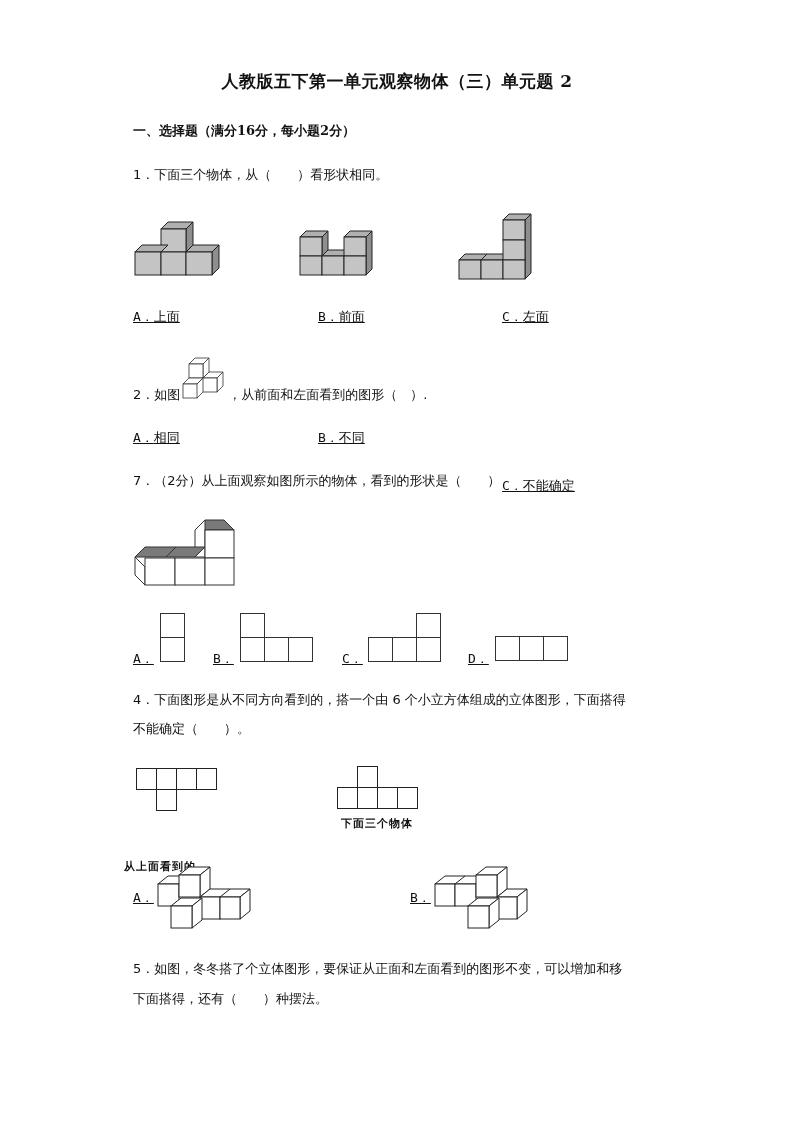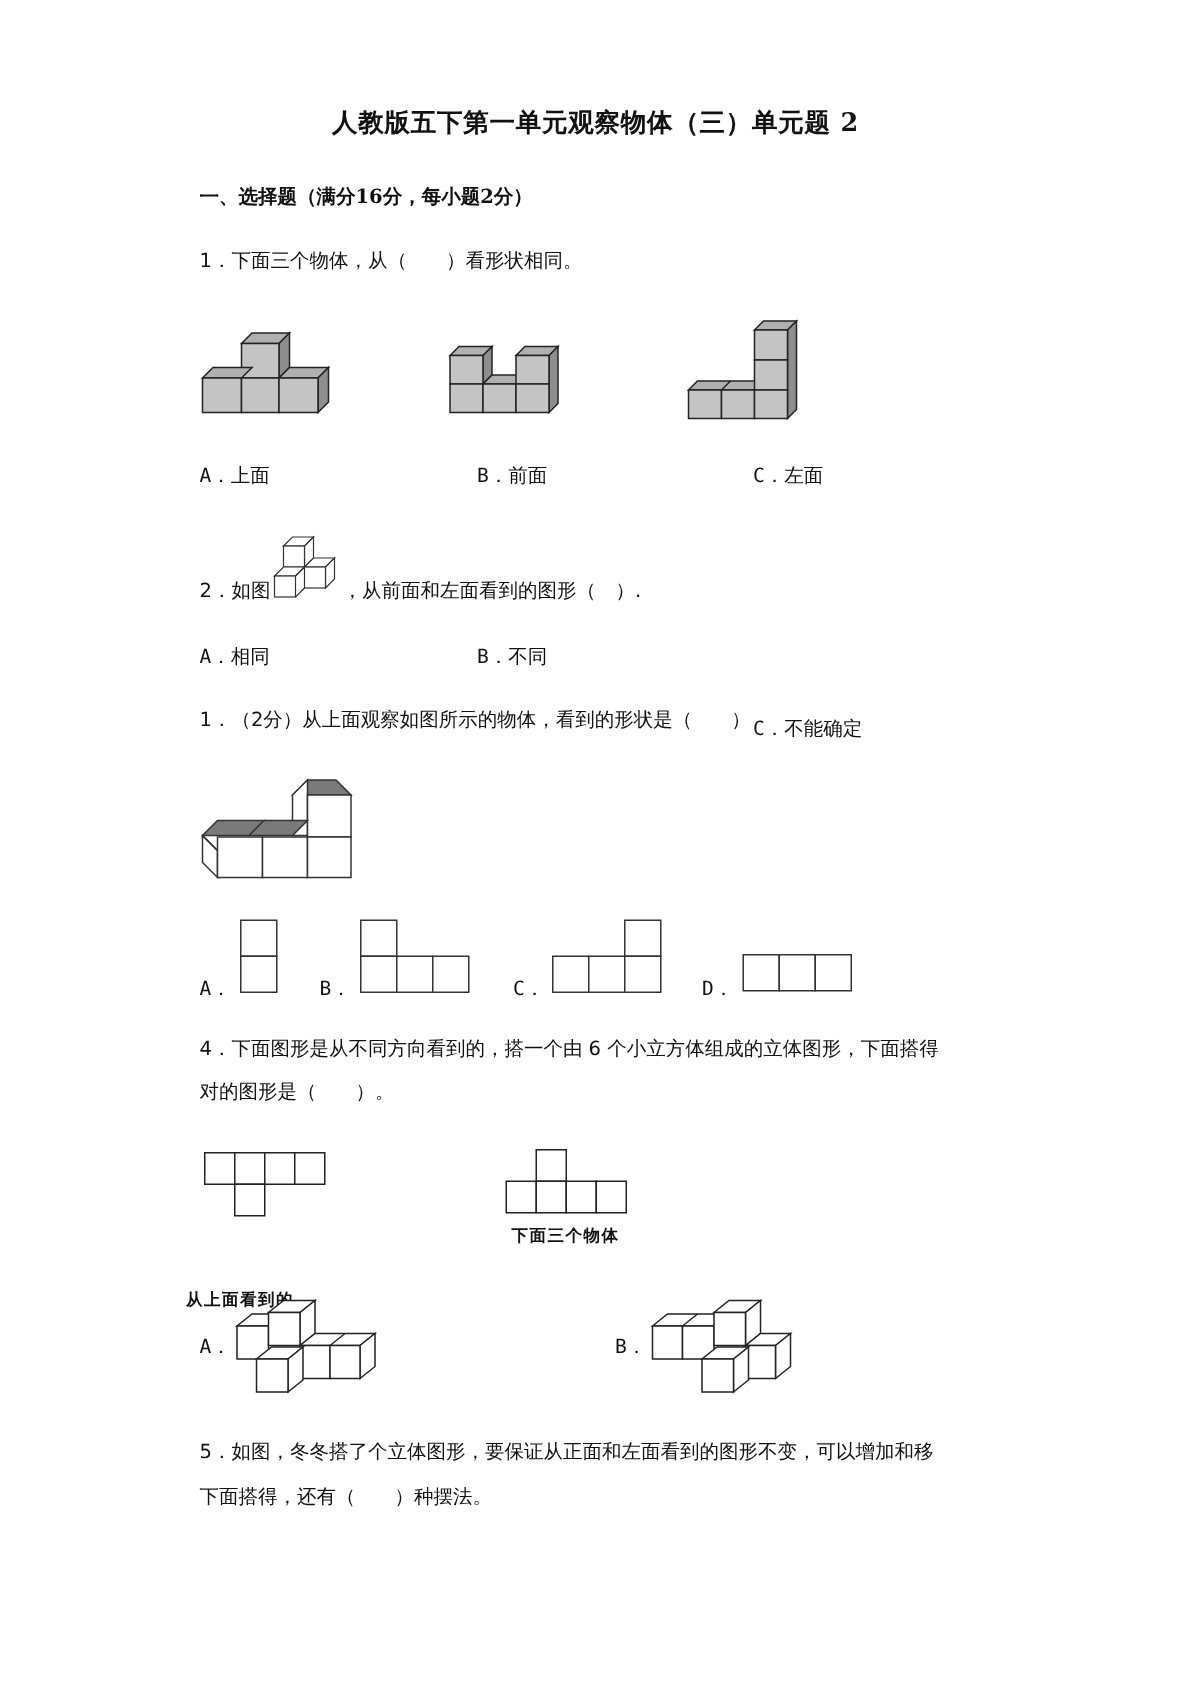--- a/index.html
+++ b/index.html
@@ -3,21 +3,21 @@
 <meta charset="utf-8">
 <style>
   html, body { margin:0; padding:0; background:#ffffff; }
   body { width:794px; height:1123px; position:relative; overflow:hidden;
          font-family:"DejaVu Sans", sans-serif; color:#111; }
   .abs { position:absolute; }
   .title { left:0; width:794px; top:70px; text-align:center;
            font-family:"DejaVu Serif", serif; font-weight:bold; font-size:17px; letter-spacing:0.5px; }
   .section { left:133px; top:122px; font-family:"DejaVu Serif", serif; font-weight:bold; font-size:13px; }
   .q { left:133px; font-size:13px; line-height:28px; white-space:nowrap; }
-  .opt { font-size:13px; white-space:nowrap; }
+  .opt { font-size:13px; white-space:nowrap;text-decoration:underline; }
   .opt .lbl { font-family:"DejaVu Sans Mono", monospace; }
   .cap { font-family:"DejaVu Serif", serif; font-weight:bold; font-size:11px; letter-spacing:1px; }
   svg { position:absolute; overflow:visible; }
 </style>
 </head>
 <body>
 
 <div class="abs title">人教版五下第一单元观察物体（三）单元题 2</div>
 
 <div class="abs section">一、选择题（满分16分，每小题2分）</div>
@@ -100,21 +100,21 @@
 <div class="abs opt" style="left:133px;top:429px;">
   <span class="lbl">A．</span><span>相同</span>
 </div>
 <div class="abs opt" style="left:318px;top:429px;">
   <span class="lbl">B．</span><span>不同</span>
 </div>
 <div class="abs opt" style="left:502px;top:429px;margin-top:48px;">
   <span class="lbl">C．</span><span>不能确定</span>
 </div>
 
-<div class="abs q" style="top:467px;">1．（2分）从上面观察如图所示的物体，看到的形状是（　　）</div>
+<div class="abs q" style="top:467px;">7．（2分）从上面观察如图所示的物体，看到的形状是（　　）</div>
 
 <svg style="left:135px;top:519px;" width="102" height="68" viewBox="0 0 102 68">
   <g stroke="#333" stroke-width="1" fill="#fff">
 
     <polygon points="60,11 70,1 89,1 99,11" fill="#7a7a7a"></polygon>
     <polygon points="60,11 70,1 70,38 60,38"></polygon>
     <rect x="70" y="11" width="29" height="28"></rect>
 
     <polygon points="0,38 10,28 41,28 31,38" fill="#7a7a7a"></polygon>
     <polygon points="31,38 41,28 70,28 60,38" fill="#7a7a7a"></polygon>
@@ -158,21 +158,21 @@
 <div class="abs opt" style="left:468px;top:650px;"><span class="lbl">D．</span></div>
 <svg style="left:495px;top:636px;" width="74" height="26" viewBox="0 0 74 26">
   <g stroke="#333" stroke-width="1" fill="#fff">
     <rect x="0.5" y="0.5" width="24" height="24"></rect>
     <rect x="24.5" y="0.5" width="24" height="24"></rect>
     <rect x="48.5" y="0.5" width="24" height="24"></rect>
   </g>
 </svg>
 
 <div class="abs q" style="top:686px;">4．下面图形是从不同方向看到的，搭一个由 6 个小立方体组成的立体图形，下面搭得</div>
-<div class="abs q" style="top:715px;">对的图形是（　　）。</div>
+<div class="abs q" style="top:715px;">不能确定（　　）。</div>
 
 <svg style="left:136px;top:768px;" width="84" height="44" viewBox="0 0 84 44">
   <g stroke="#222" stroke-width="1" fill="#fff">
     <rect x="0.5" y="0.5" width="20" height="21"></rect>
     <rect x="20.5" y="0.5" width="20" height="21"></rect>
     <rect x="40.5" y="0.5" width="20" height="21"></rect>
     <rect x="60.5" y="0.5" width="20" height="21"></rect>
     <rect x="20.5" y="21.5" width="20" height="21"></rect>
   </g>
 </svg>

